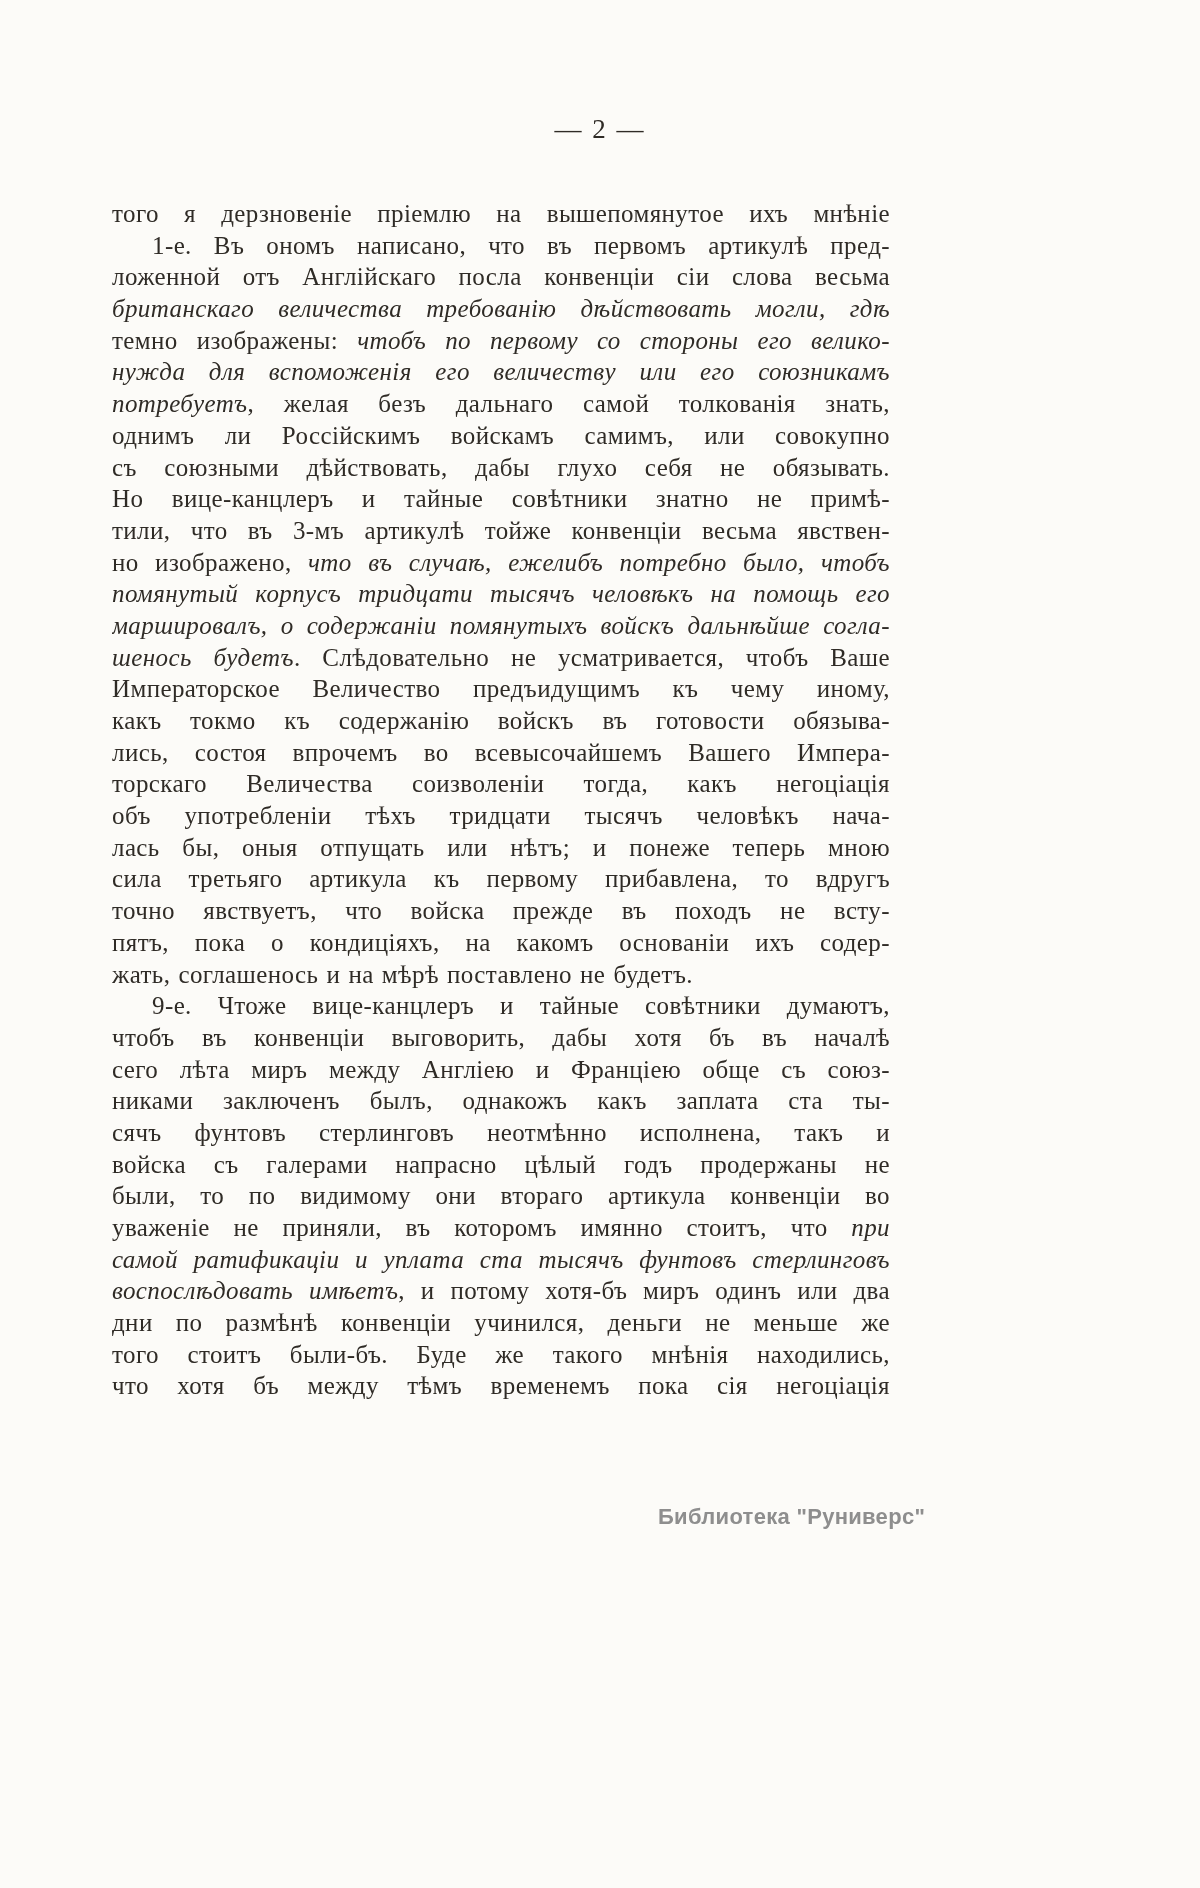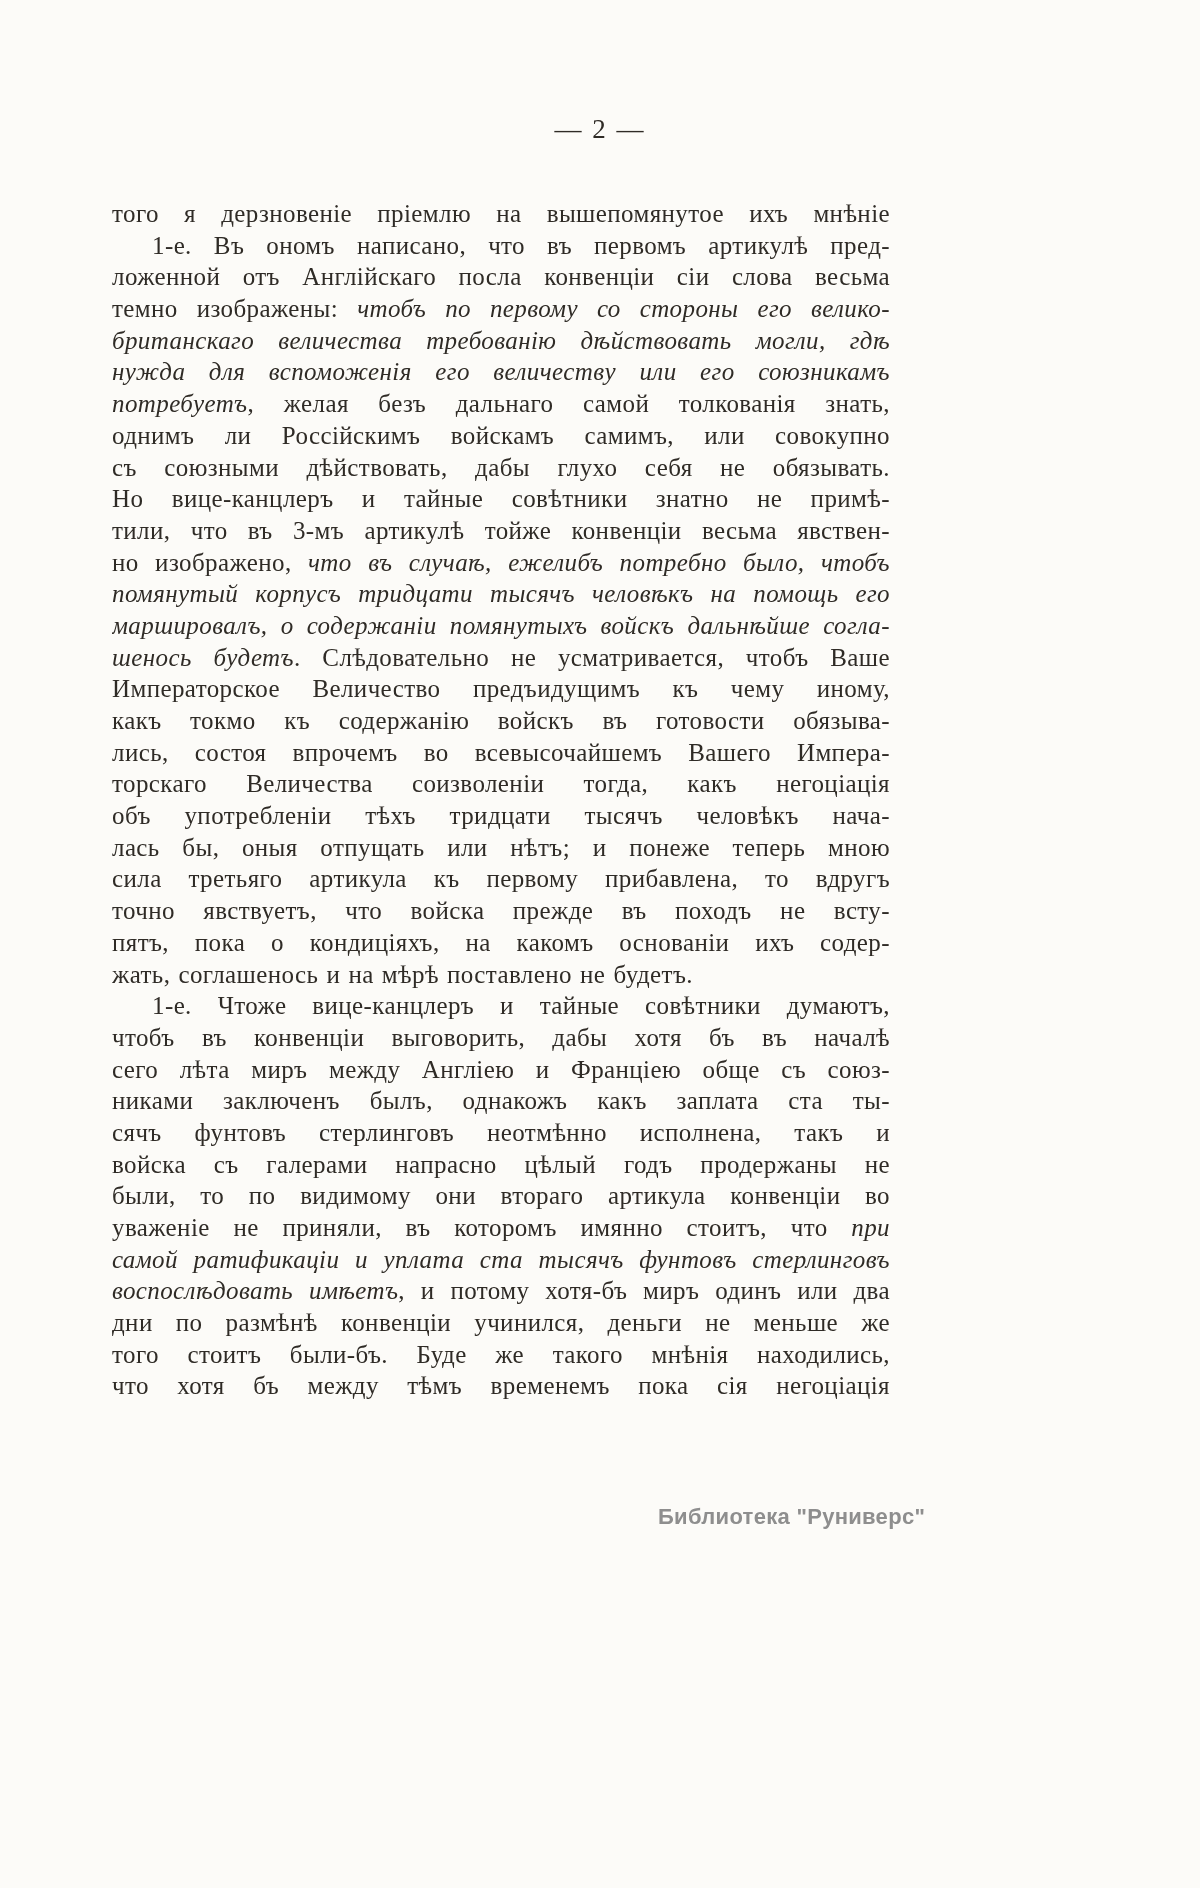--- a/index.html
+++ b/index.html
@@ -66,43 +66,43 @@
 </style>
 </head>
 <body>
 
 <div class="page">
   <div class="page-number">— 2 —</div>
   <div class="body-text">
       <div class="line"><span>того я дерзновеніе пріемлю на вышепомянутое ихъ мнѣніе</span></div>
       <div class="line indent"><span>1-е. Въ ономъ написано, что въ первомъ артикулѣ пред-</span></div>
       <div class="line"><span>ложенной отъ Англійскаго посла конвенціи сіи слова весьма</span></div>
+      <div class="line"><span class="it">британскаго величества требованію дѣйствовать могли, гдѣ</span></div>
       <div class="line"><span>темно изображены: </span><span class="it">чтобъ по первому со стороны его велико-</span></div>
-      <div class="line"><span class="it">британскаго величества требованію дѣйствовать могли, гдѣ</span></div>
       <div class="line"><span class="it">нужда для вспоможенія его величеству или его союзникамъ</span></div>
       <div class="line"><span class="it">потребуетъ</span><span>, желая безъ дальнаго самой толкованія знать,</span></div>
       <div class="line"><span>однимъ ли Россійскимъ войскамъ самимъ, или совокупно</span></div>
       <div class="line"><span>съ союзными дѣйствовать, дабы глухо себя не обязывать.</span></div>
       <div class="line"><span>Но вице-канцлеръ и тайные совѣтники знатно не примѣ-</span></div>
       <div class="line"><span>тили, что въ 3-мъ артикулѣ тойже конвенціи весьма явствен-</span></div>
       <div class="line"><span>но изображено, </span><span class="it">что въ случаѣ, ежелибъ потребно было, чтобъ</span></div>
       <div class="line"><span class="it">помянутый корпусъ тридцати тысячъ человѣкъ на помощь его</span></div>
       <div class="line"><span class="it">маршировалъ, о содержаніи помянутыхъ войскъ дальнѣйше согла-</span></div>
       <div class="line"><span class="it">шенось будетъ</span><span>. Слѣдовательно не усматривается, чтобъ Ваше</span></div>
       <div class="line"><span>Императорское Величество предъидущимъ къ чему иному,</span></div>
       <div class="line"><span>какъ токмо къ содержанію войскъ въ готовости обязыва-</span></div>
       <div class="line"><span>лись, состоя впрочемъ во всевысочайшемъ Вашего Импера-</span></div>
       <div class="line"><span>торскаго Величества соизволеніи тогда, какъ негоціація</span></div>
       <div class="line"><span>объ употребленіи тѣхъ тридцати тысячъ человѣкъ нача-</span></div>
       <div class="line"><span>лась бы, оныя отпущать или нѣтъ; и понеже теперь мною</span></div>
       <div class="line"><span>сила третьяго артикула къ первому прибавлена, то вдругъ</span></div>
       <div class="line"><span>точно явствуетъ, что войска прежде въ походъ не всту-</span></div>
       <div class="line"><span>пятъ, пока о кондиціяхъ, на какомъ основаніи ихъ содер-</span></div>
       <div class="line nojust"><span>жать, соглашенось и на мѣрѣ поставлено не будетъ.</span></div>
-      <div class="line indent"><span>1-е. Чтоже вице-канцлеръ и тайные совѣтники думаютъ,</span></div>
+      <div class="line indent"><span>9-е. Чтоже вице-канцлеръ и тайные совѣтники думаютъ,</span></div>
       <div class="line"><span>чтобъ въ конвенціи выговорить, дабы хотя бъ въ началѣ</span></div>
       <div class="line"><span>сего лѣта миръ между Англіею и Франціею обще съ союз-</span></div>
       <div class="line"><span>никами заключенъ былъ, однакожъ какъ заплата ста ты-</span></div>
       <div class="line"><span>сячъ фунтовъ стерлинговъ неотмѣнно исполнена, такъ и</span></div>
       <div class="line"><span>войска съ галерами напрасно цѣлый годъ продержаны не</span></div>
       <div class="line"><span>были, то по видимому они втораго артикула конвенціи во</span></div>
       <div class="line"><span>уваженіе не приняли, въ которомъ имянно стоитъ, что </span><span class="it">при</span></div>
       <div class="line"><span class="it">самой ратификаціи и уплата ста тысячъ фунтовъ стерлинговъ</span></div>
       <div class="line"><span class="it">воспослѣдовать имѣетъ</span><span>, и потому хотя-бъ миръ одинъ или два</span></div>
       <div class="line"><span>дни по размѣнѣ конвенціи учинился, деньги не меньше же</span></div>

